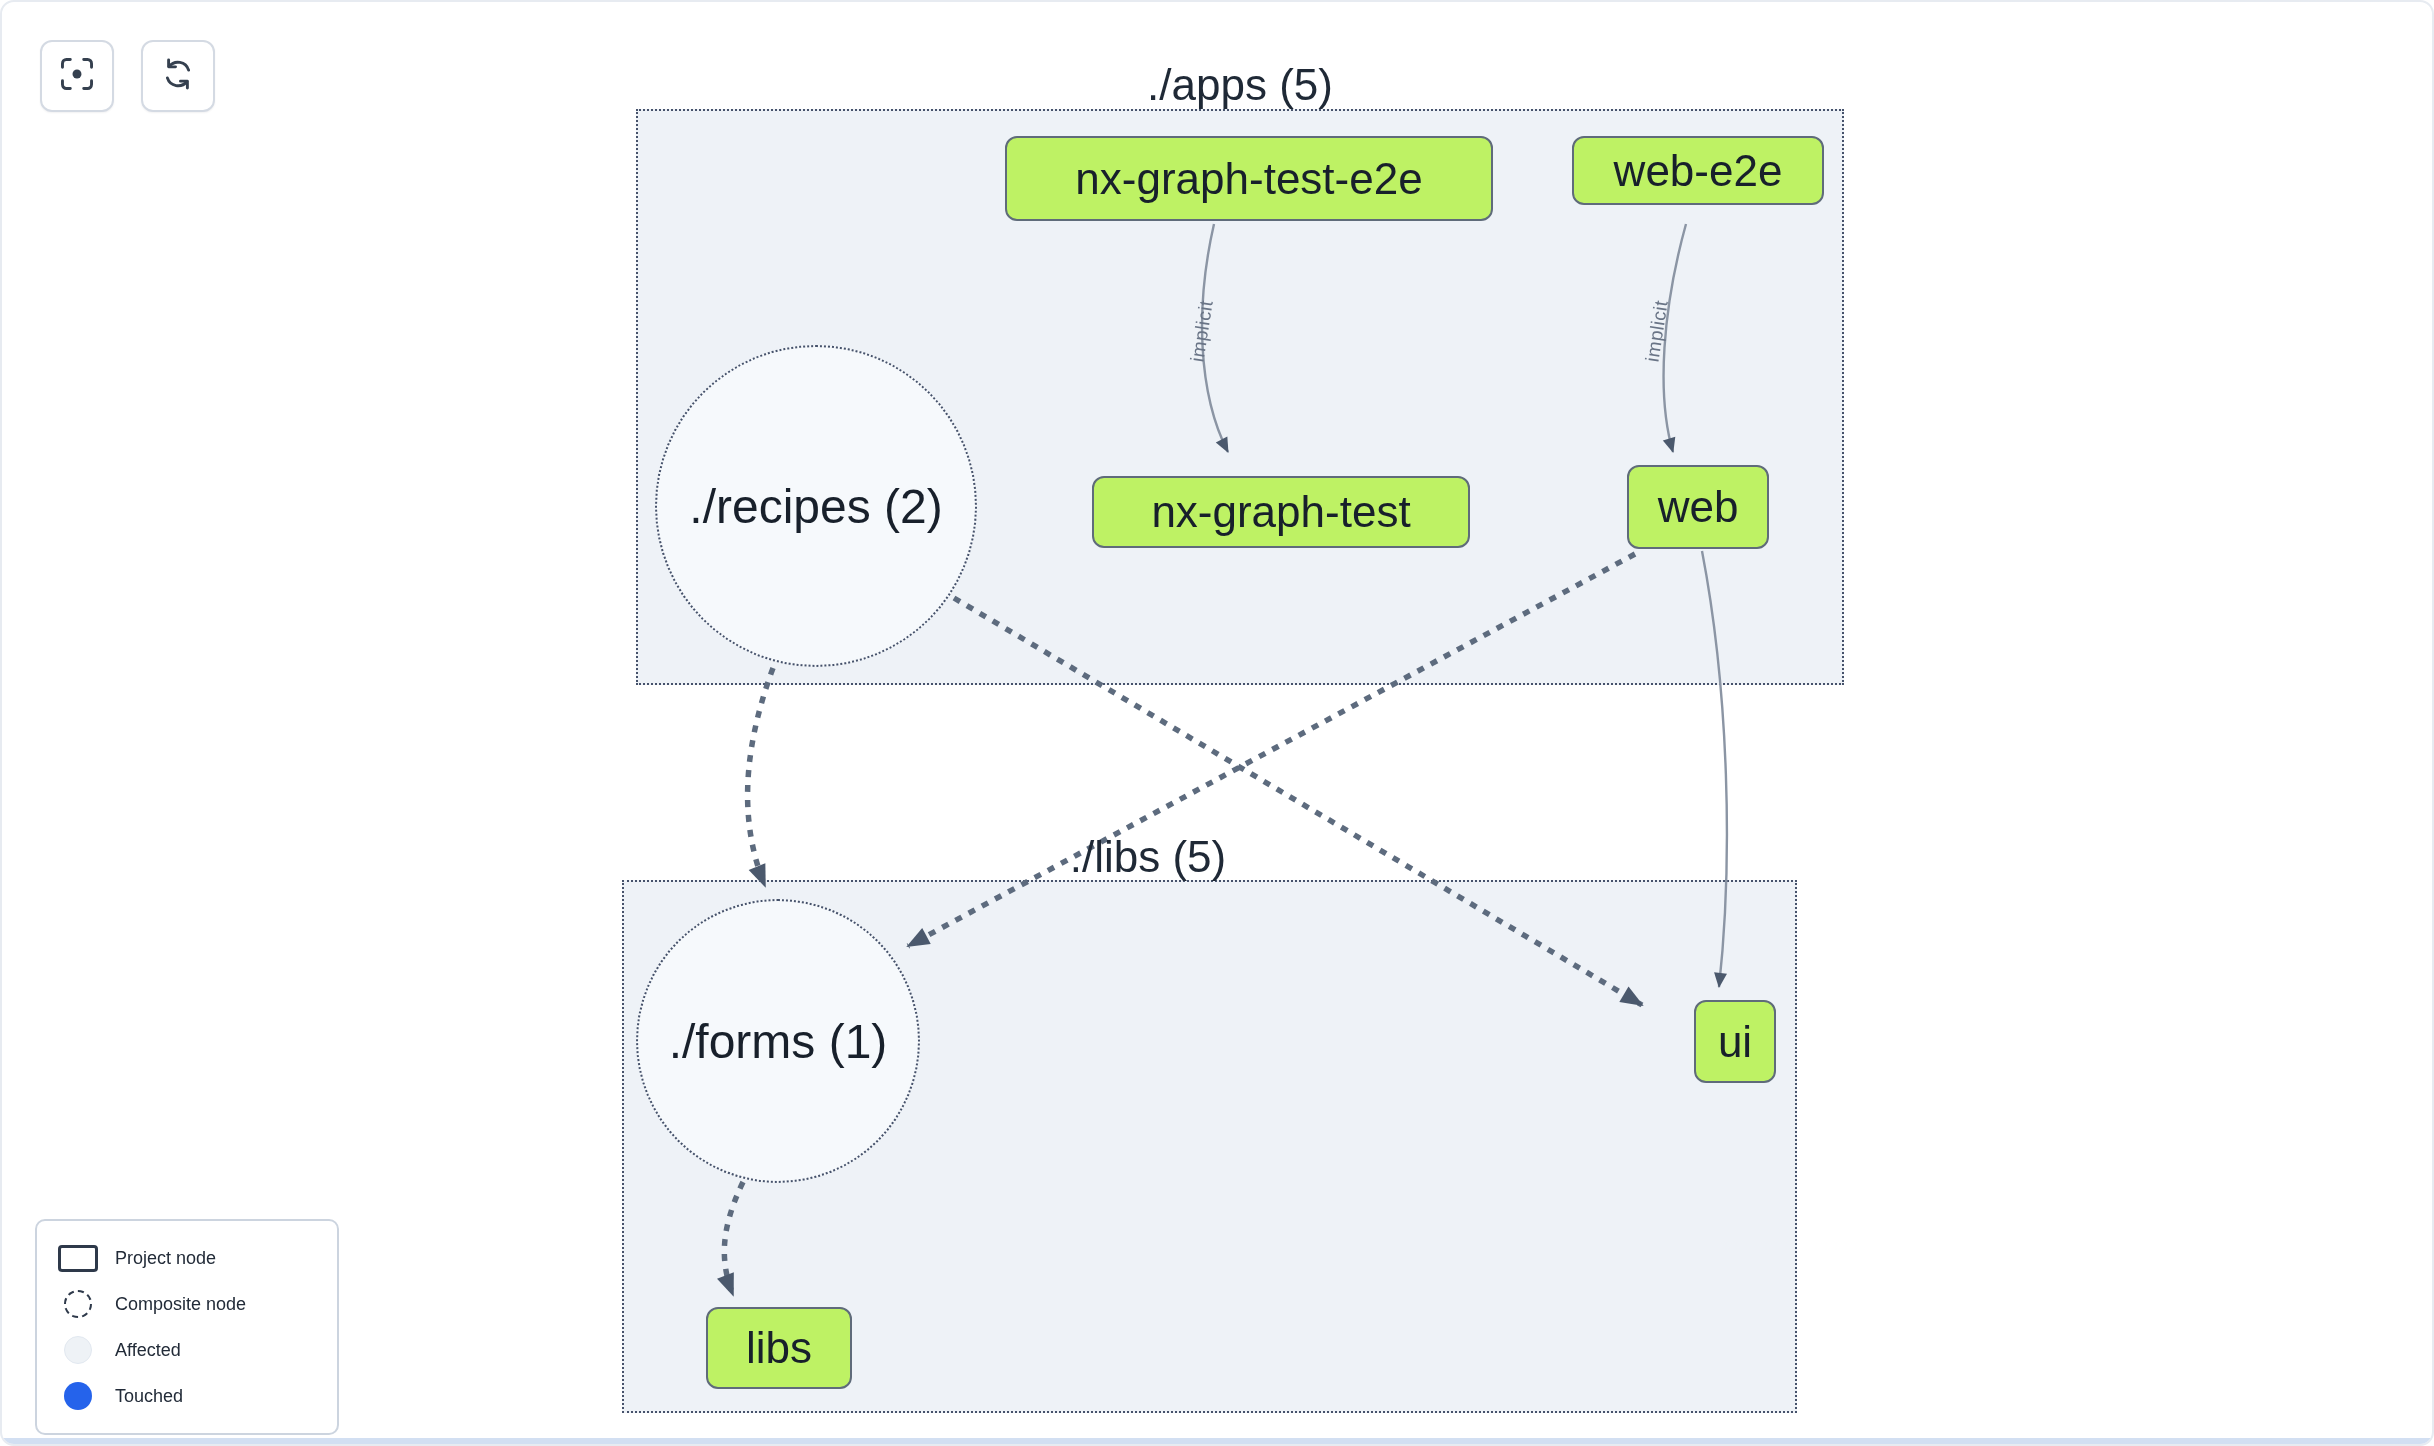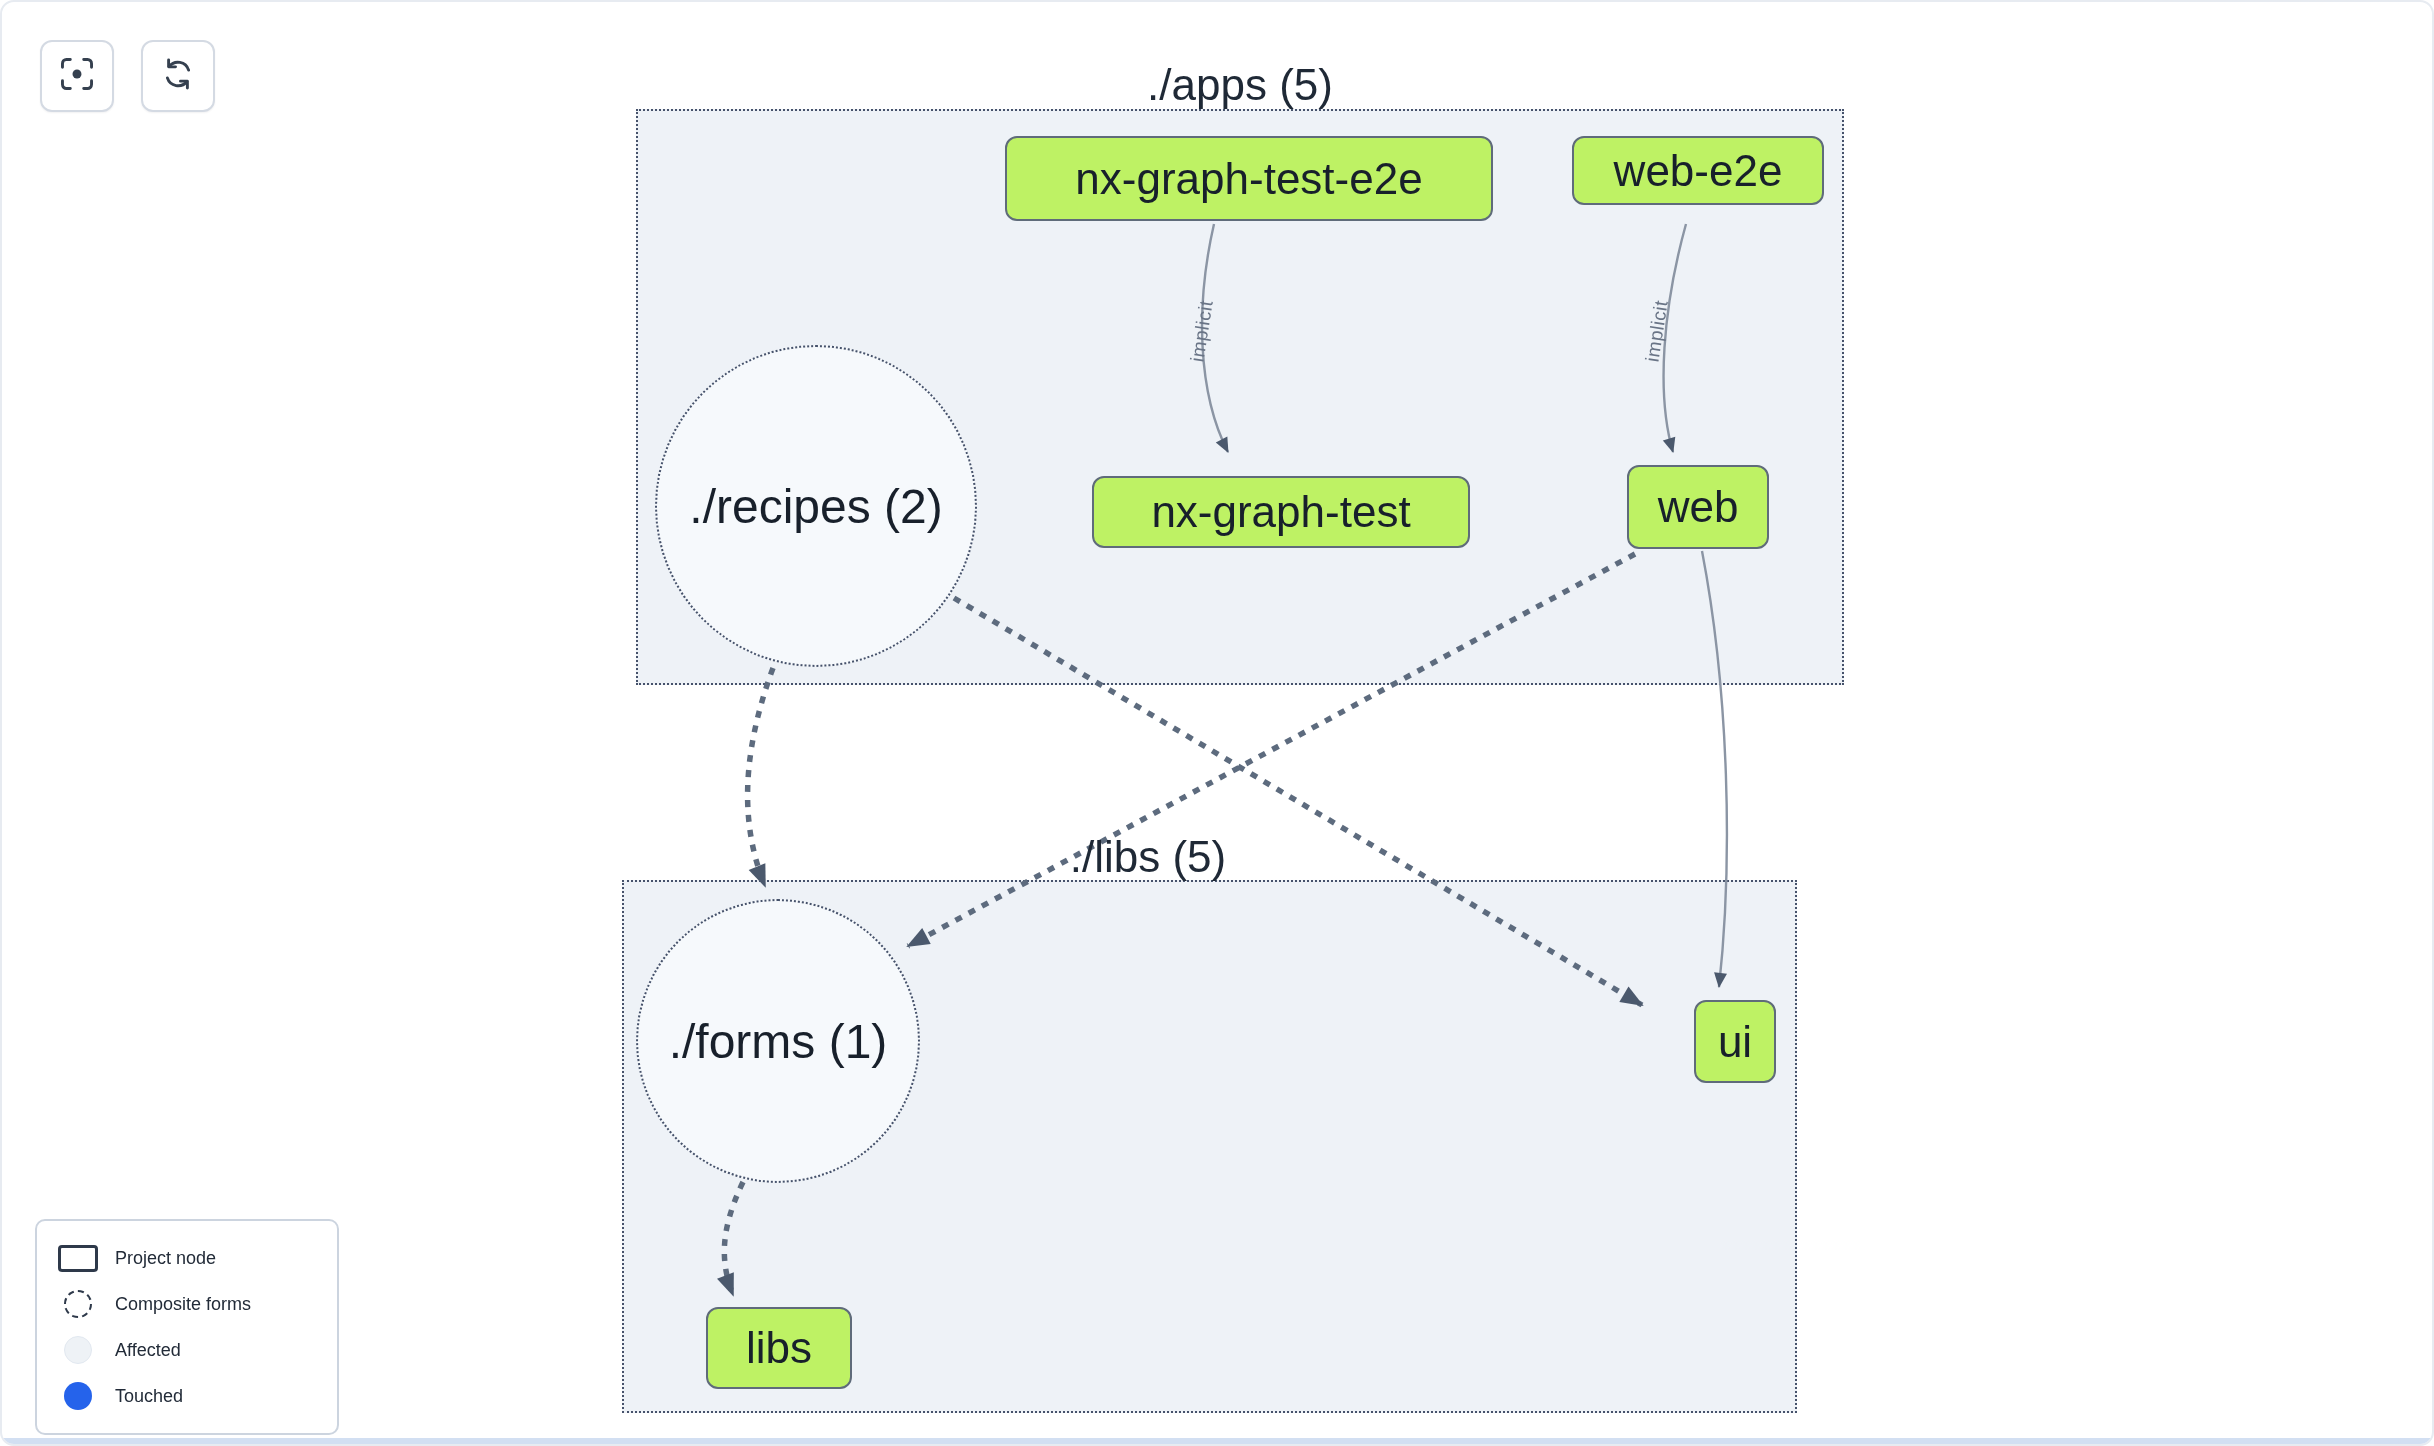--- a/index.html
+++ b/index.html
@@ -149,21 +149,21 @@
     <div class="legend-row">
       <span class="legend-icon">
           <span class="l-project"></span>
         </span>
       <span class="legend-label">Project node</span>
     </div>
     <div class="legend-row">
       <span class="legend-icon">
           <span class="l-composite"></span>
         </span>
-      <span class="legend-label">Composite forms</span>
+      <span class="legend-label">Composite node</span>
     </div>
     <div class="legend-row">
       <span class="legend-icon">
           <span class="l-affected"></span>
         </span>
       <span class="legend-label">Affected</span>
     </div>
     <div class="legend-row">
       <span class="legend-icon">
           <span class="l-touched"></span>

